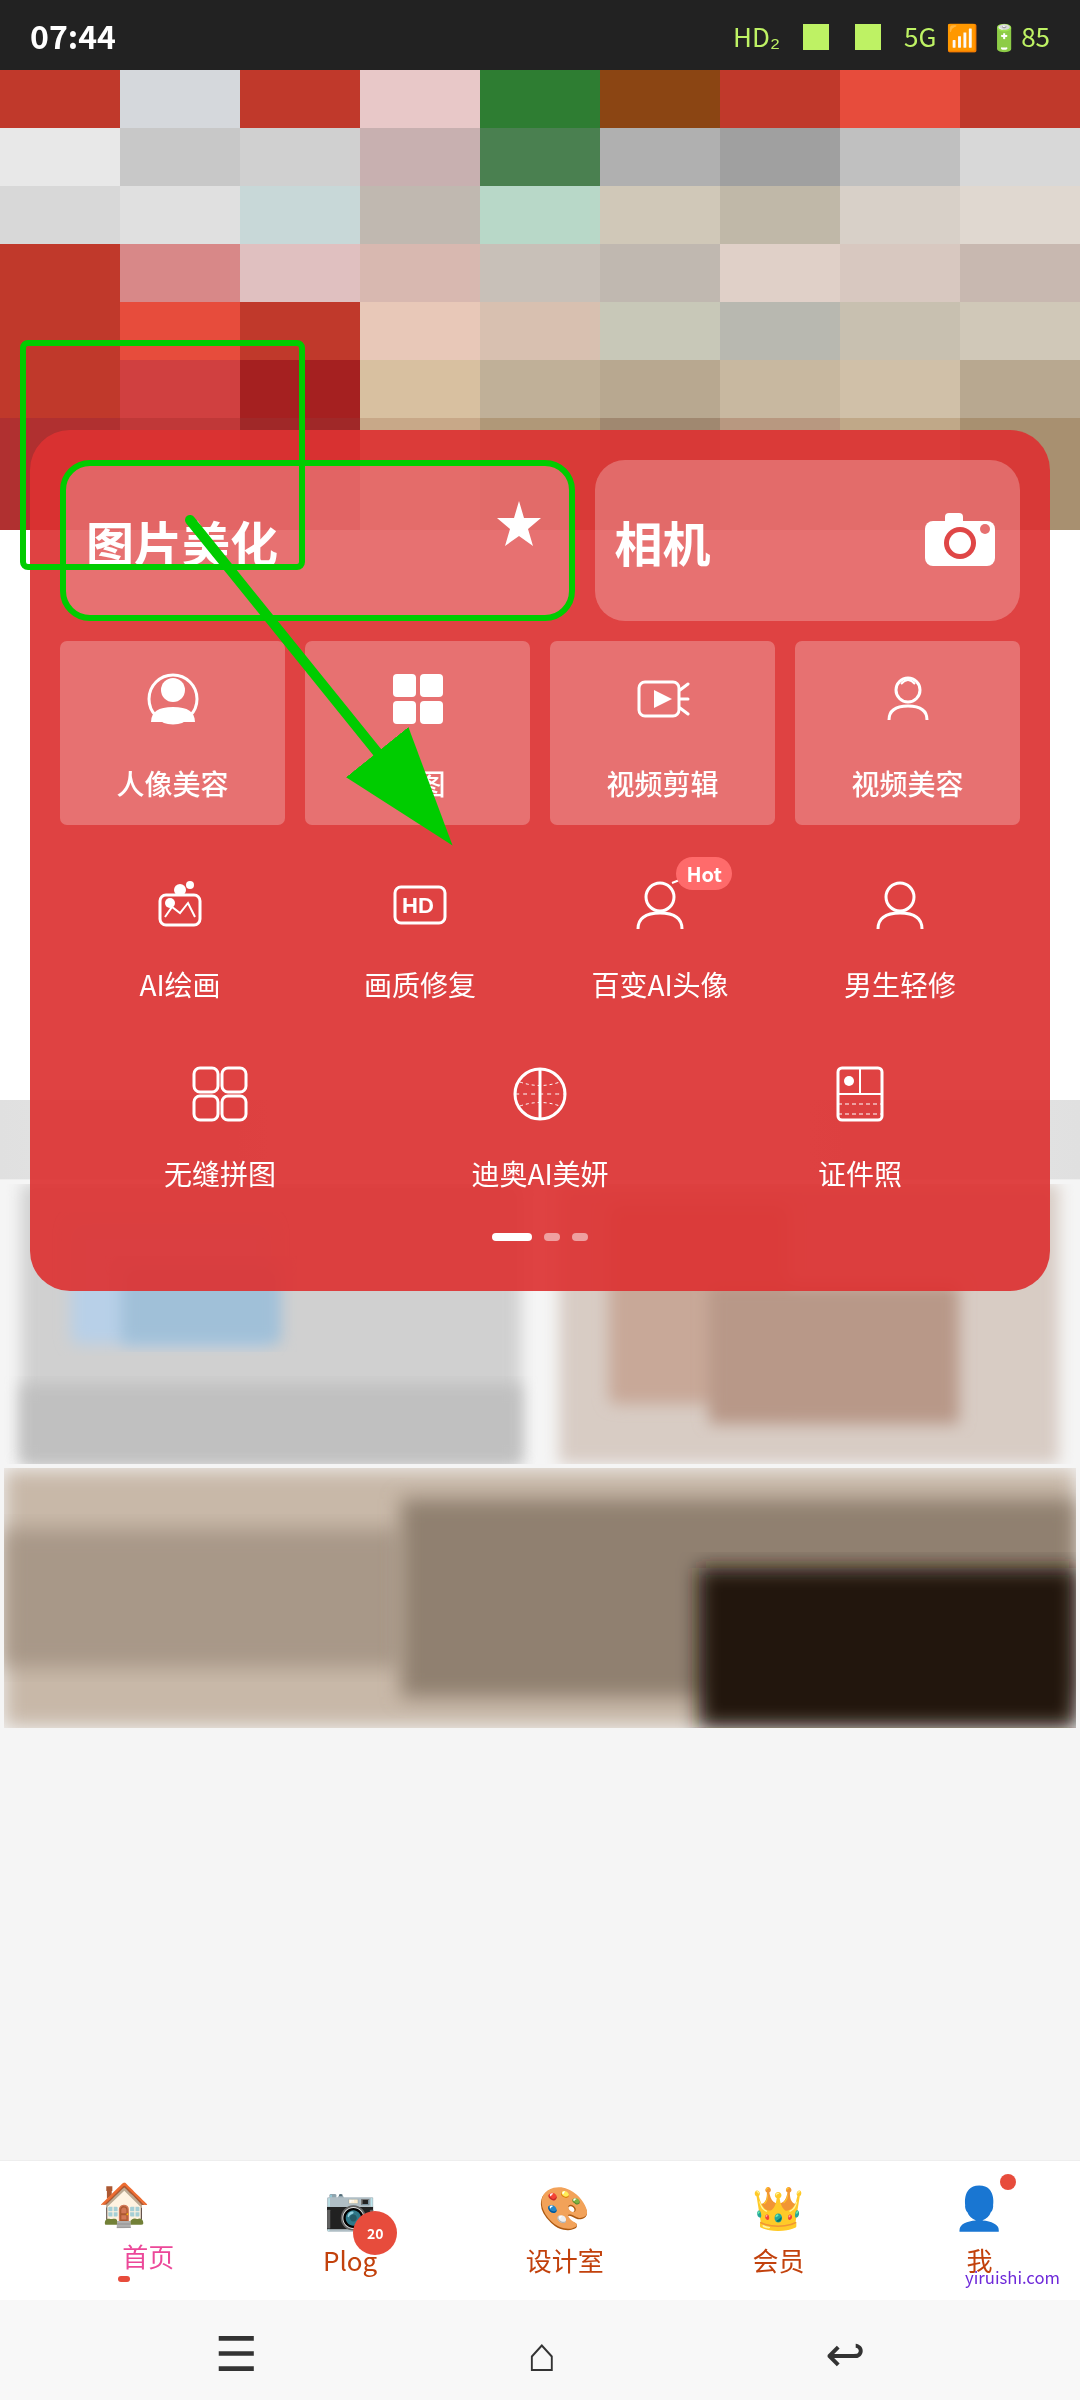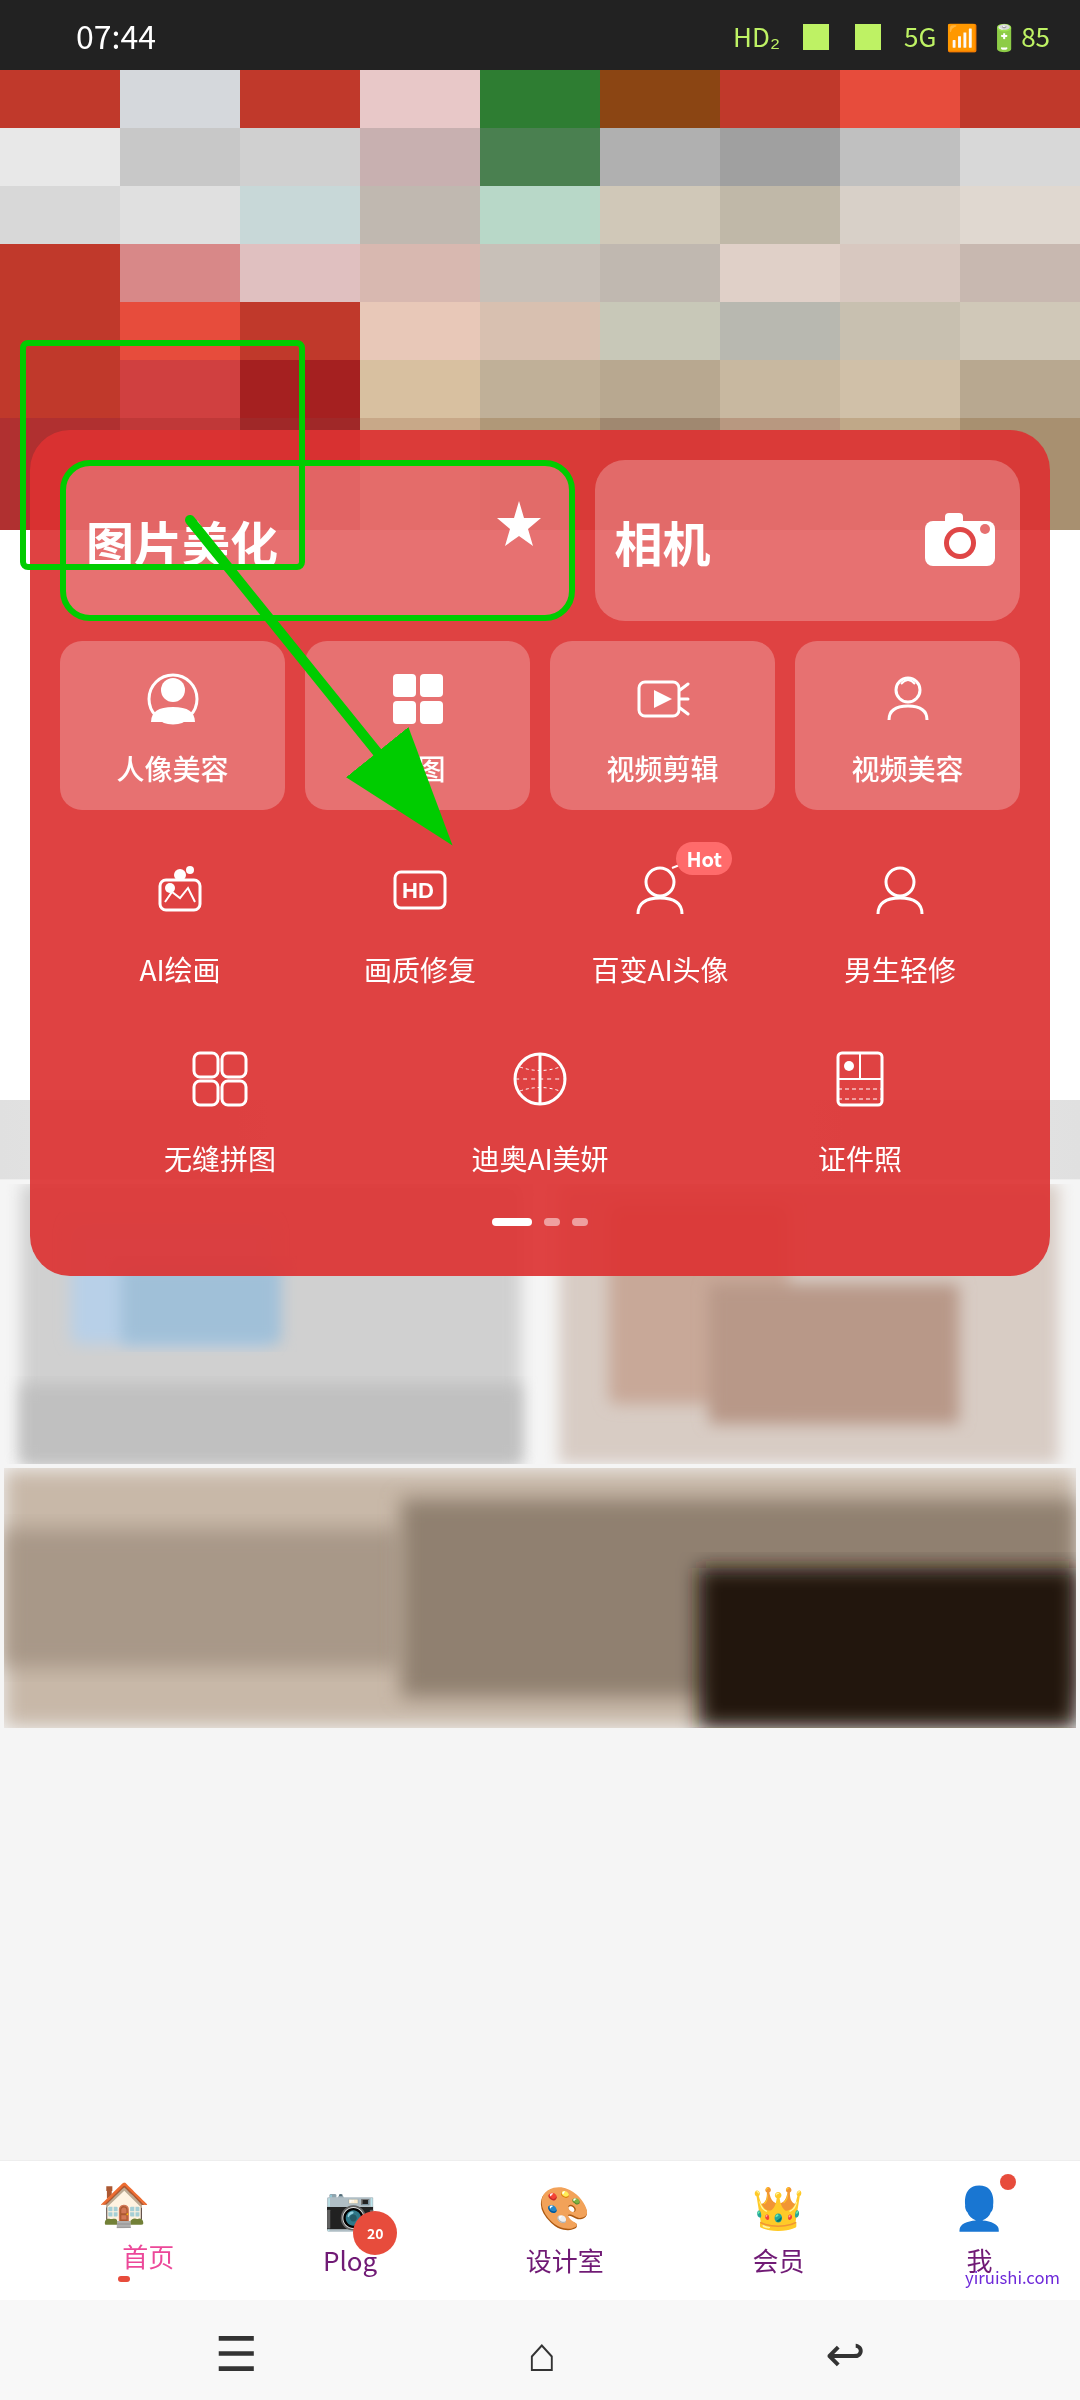--- a/index.html
+++ b/index.html
@@ -21,22 +21,21 @@
       background: #222;
       display: flex;
       align-items: center;
       justify-content: space-between;
       padding: 0 30px;
       z-index: 100;
     }
     .status-time {
       color: #fff;
       font-size: 32px;
-      font-weight: 400;
-      margin-left: 46px;
+      font-weight: 700;
     }
     .status-icons {
       display: flex;
       align-items: center;
       gap: 10px;
       color: #bef264;
       font-size: 24px;
     }
     .status-icons span { font-size: 26px; }
 
@@ -88,28 +87,28 @@
 
     
     .second-row {
       display: flex;
       gap: 20px;
       margin-bottom: 20px;
     }
     .btn-small-red {
       flex: 1;
       background: rgba(255, 255, 255, 0.25);
-      border-radius: 22px;
+      border-radius: 7px;
       padding: 22px 16px;
       display: flex;
       flex-direction: column;
       align-items: center;
       justify-content: center;
       cursor: pointer;
-      gap: 6px;
+      gap: 21px;
       min-height: 140px;
     }
     .btn-small-icon { font-size: 54px; color: #fff; }
     .btn-small-label { color: #fff; font-size: 28px; font-weight: 500; }
 
     
     .tool-row {
       display: flex;
       gap: 0;
       margin-bottom: 10px;
@@ -219,21 +218,21 @@
     .nav-item {
       display: flex;
       flex-direction: column;
       align-items: center;
       gap: 6px;
       cursor: pointer;
       position: relative;
     }
     .nav-label {
       font-size: 26px;
-      color: #701a75;
+      color: #c2410c;
     }
     .nav-label.active { color: #ec4899; margin-left: 48px; }
     .nav-active-dot {
       width: 12px; height: 6px;
       background: #e74c3c;
       border-radius: 3px;
       margin-top: -4px;
     }
     .nav-badge {
       position: absolute;

